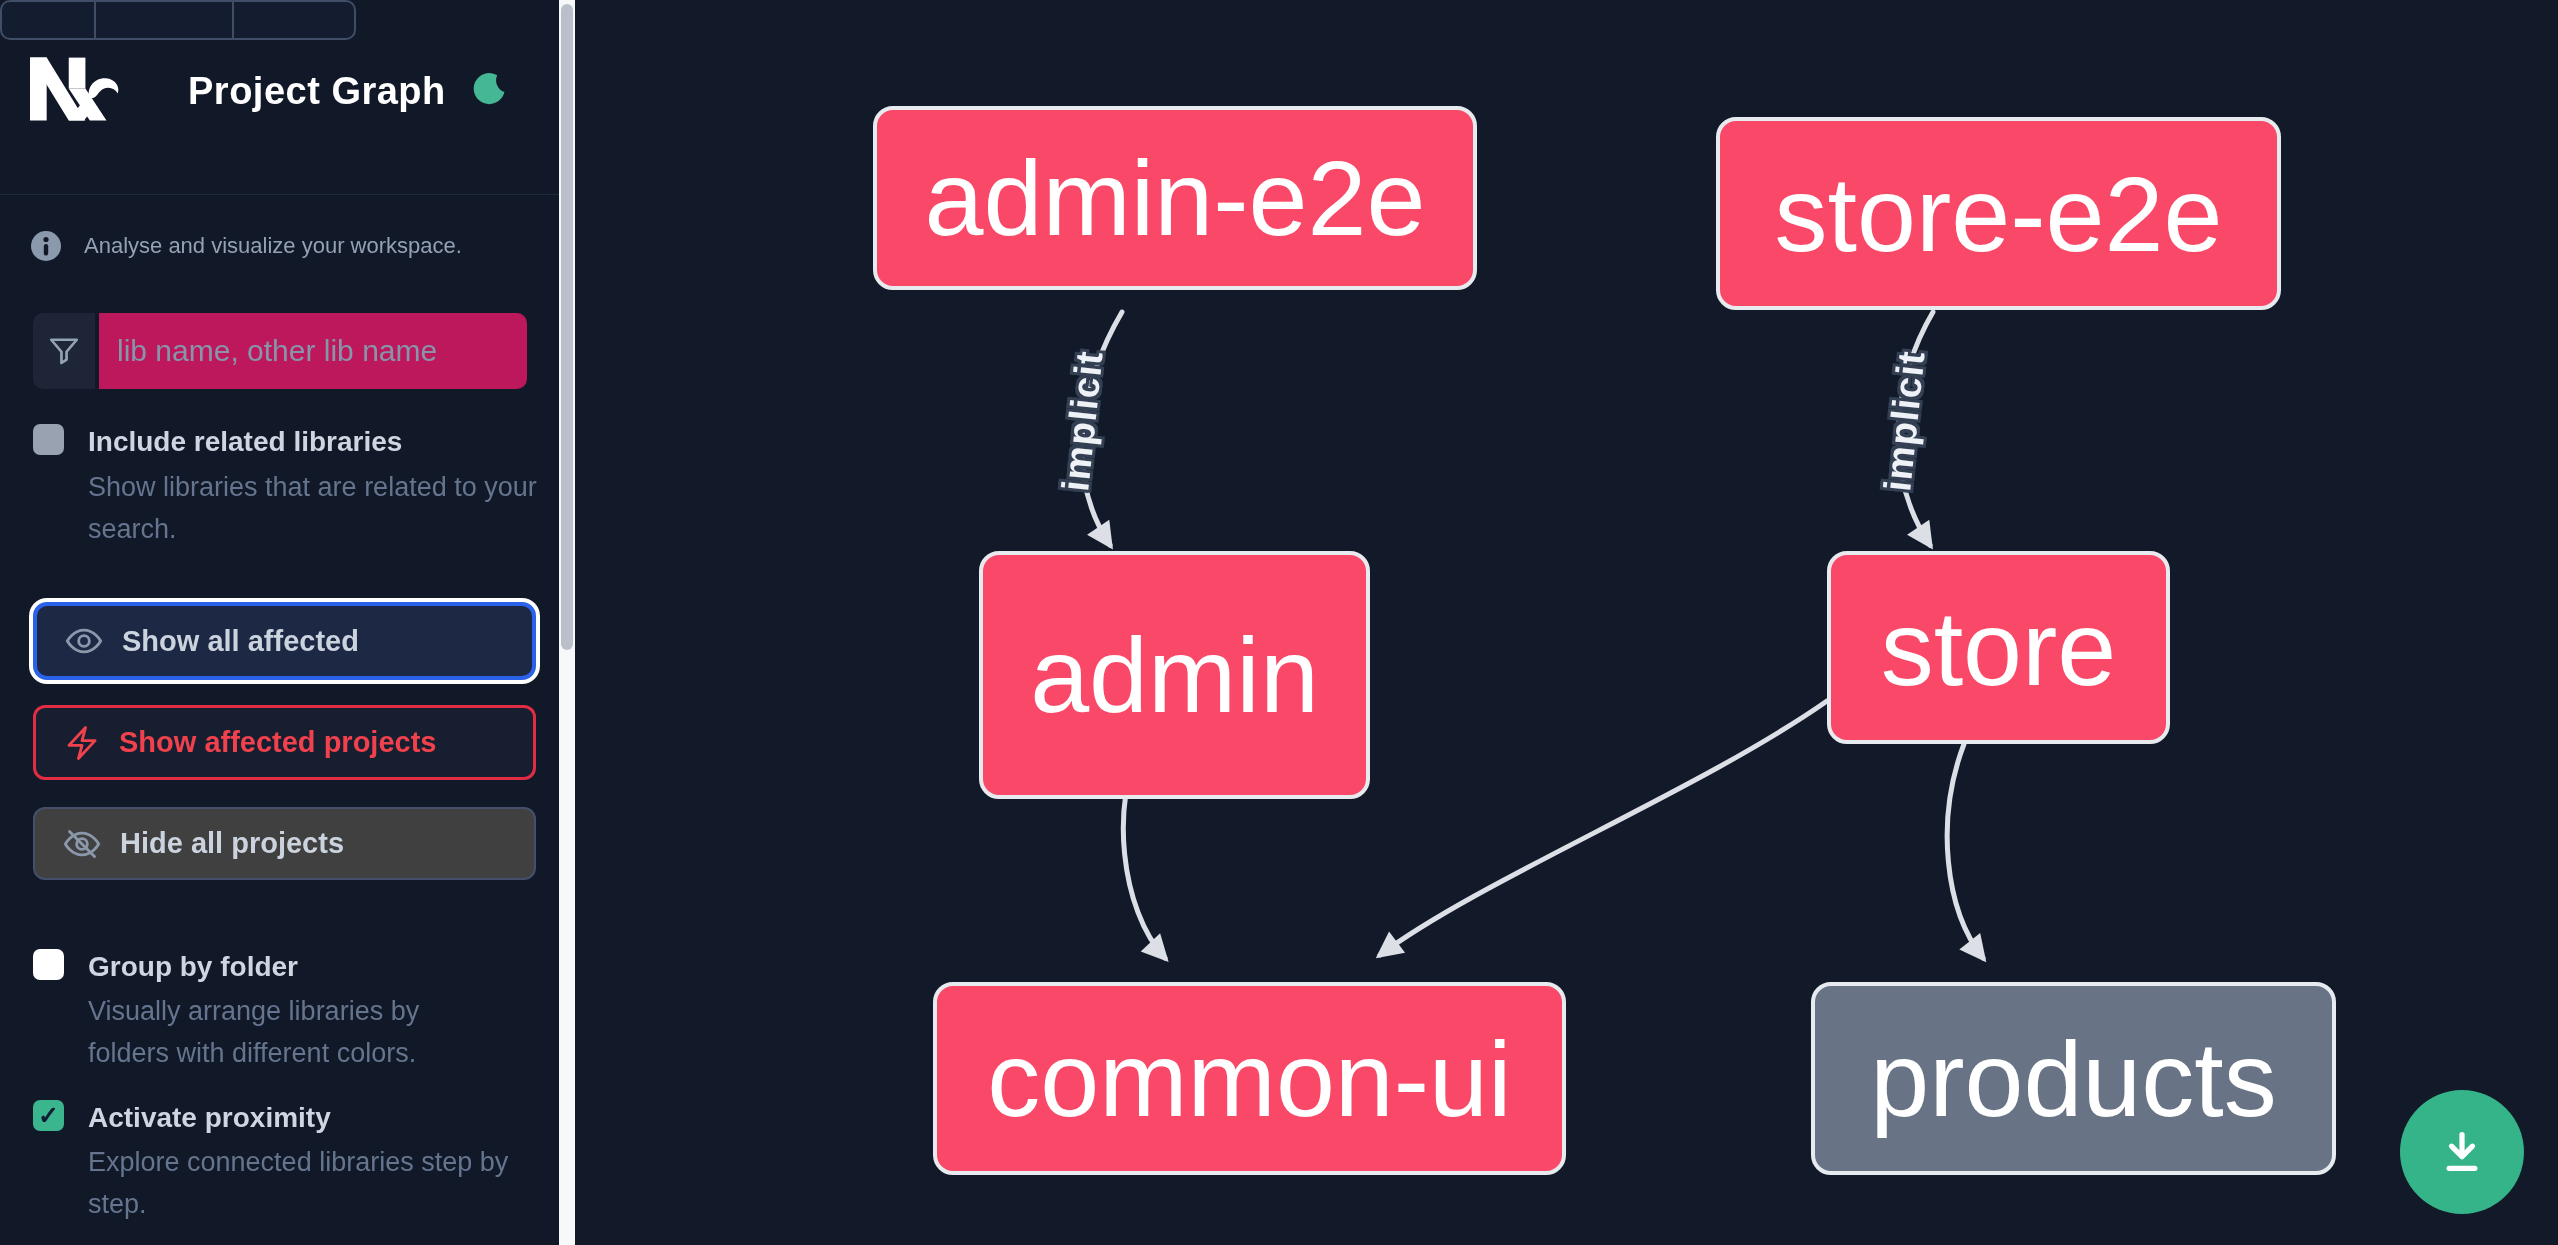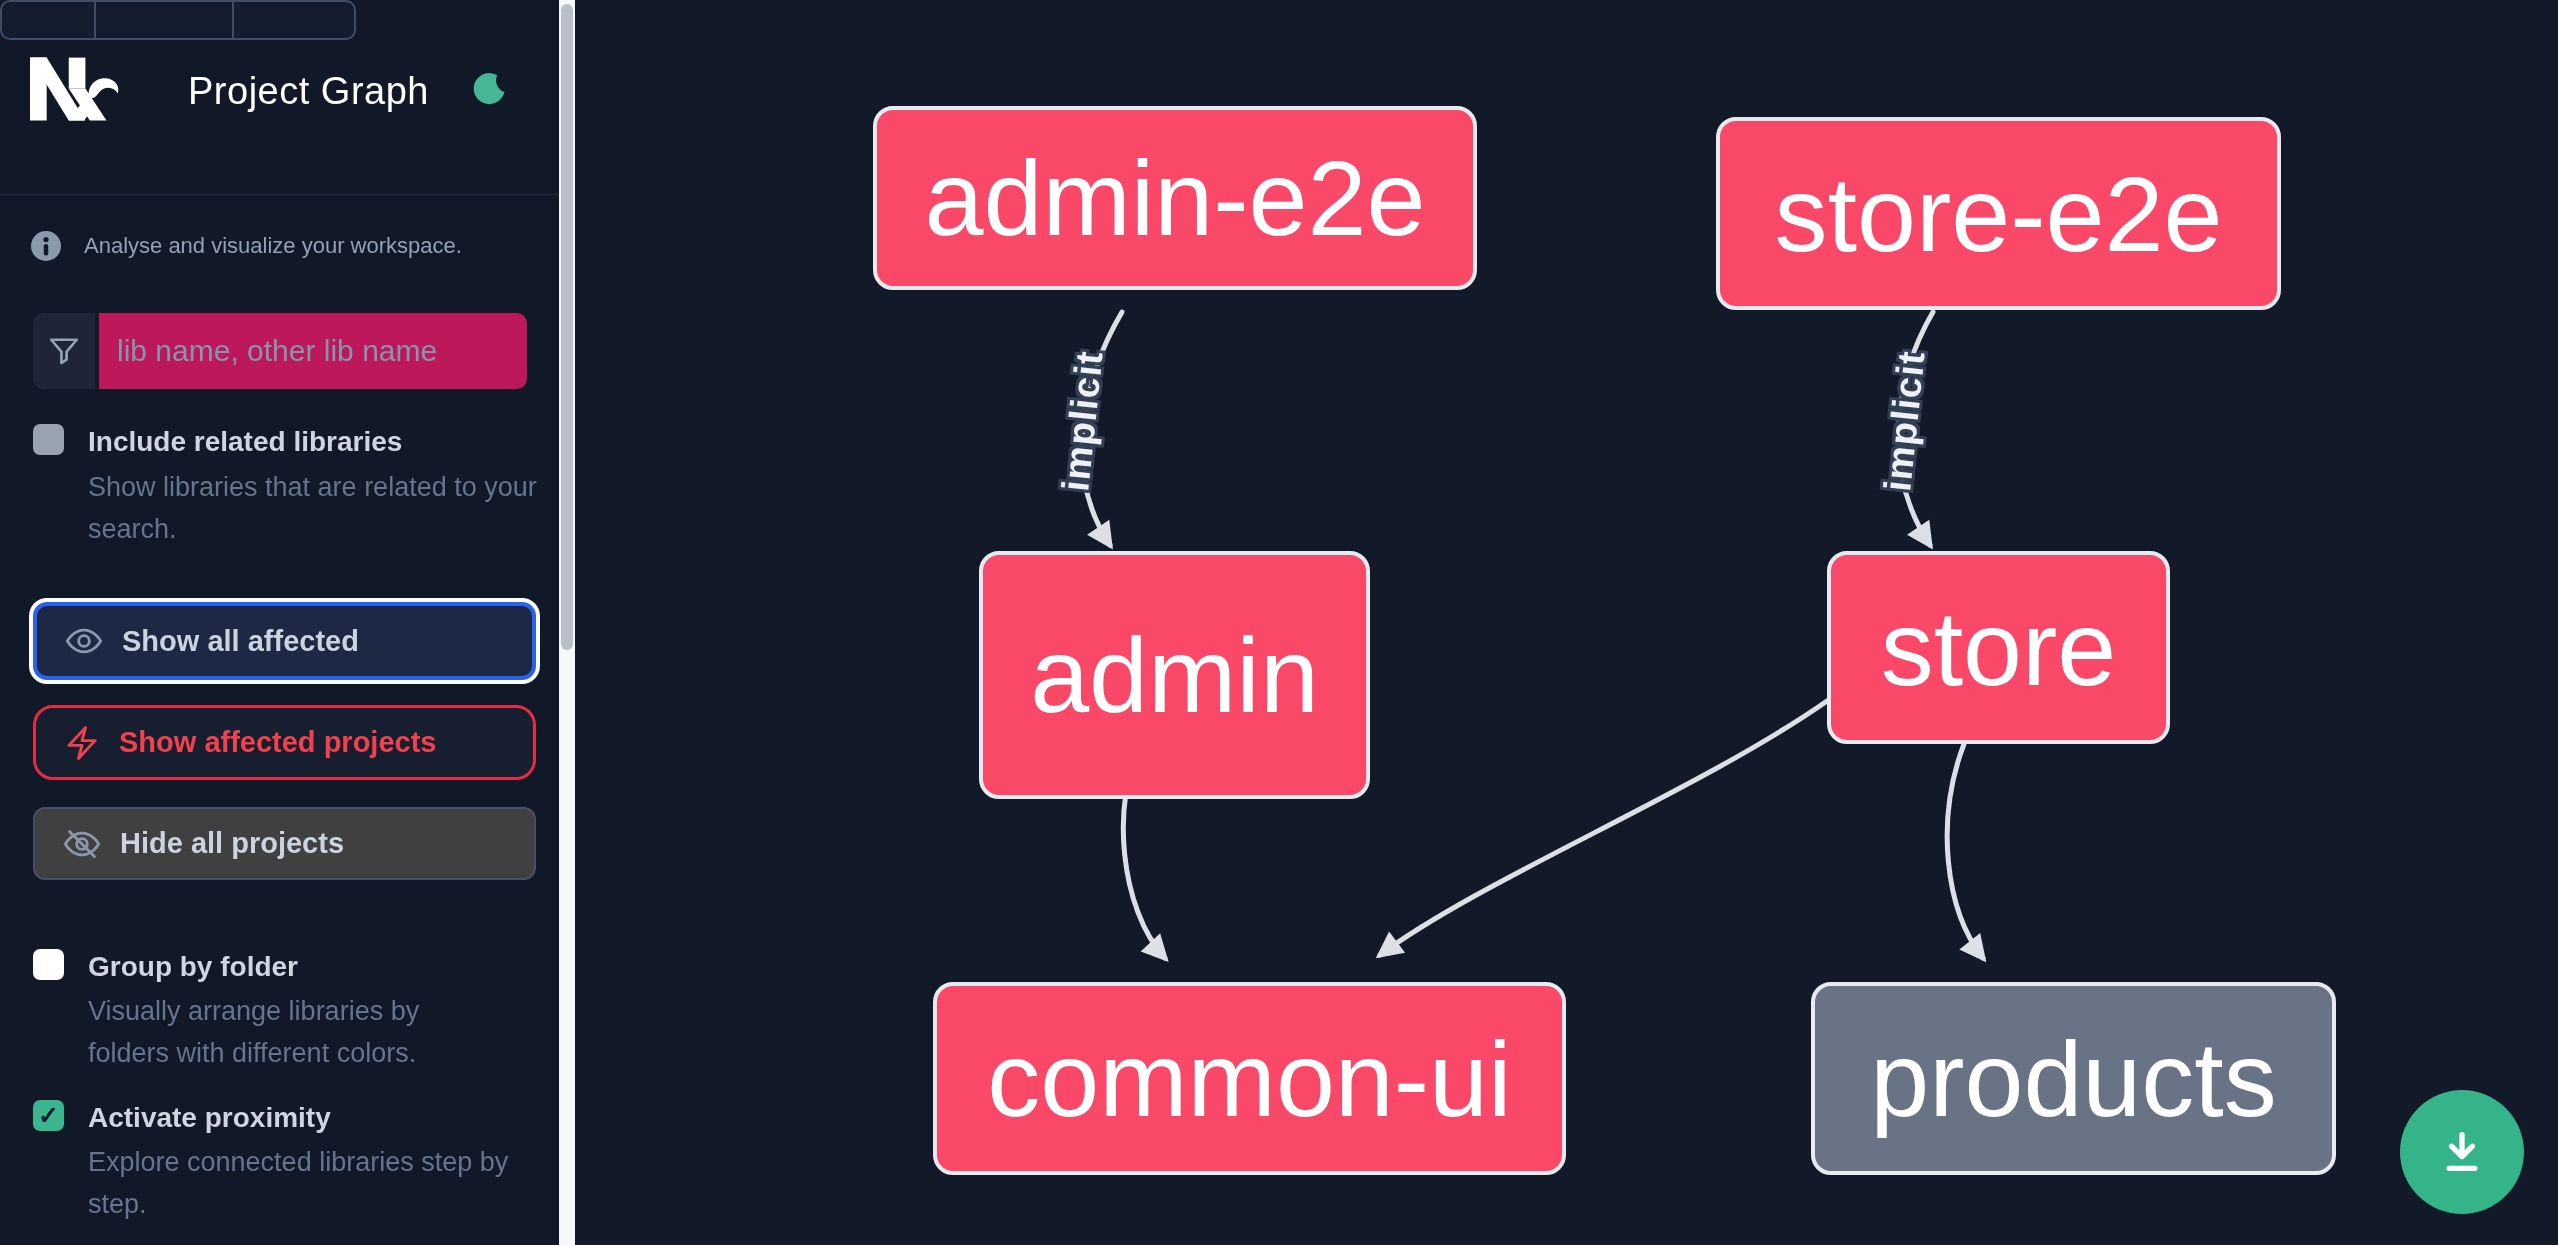--- a/index.html
+++ b/index.html
@@ -5,21 +5,21 @@
   * { margin:0; padding:0; box-sizing:border-box; }
   html,body { width:2558px; height:1245px; }
   body { font-family:"Liberation Sans", sans-serif; background:#121a2a; overflow:hidden; }
   #app { position:relative; width:2558px; height:1245px; }
 
   
   #sidebar { position:absolute; left:0; top:0; width:559px; height:1245px; background:#111827; }
   .side-abs { position:absolute; }
 
   #nx-logo { left:30px; top:56px; width:102px; height:66px; }
-  #app-title { left:188px; top:70px; font-size:38px; font-weight:400; color:#ffffff; letter-spacing:.5px;text-align:center; }
+  #app-title { left:188px; top:70px; font-size:38px; font-weight:700; color:#ffffff; letter-spacing:.5px;text-align:center; }
   #theme-toggle { left:470px; top:68px; width:40px; height:40px; cursor:pointer; }
   #header-divider { left:0; top:194px; width:559px; height:1px; background:#1e2a3d; }
 
   #info-row { left:30px; top:230px; width:500px; display:flex; align-items:center; gap:22px; }
   #tagline { font-size:22px; color:#93a1b5; }
 
   #search-wrap { left:33px; top:313px; width:494px; height:76px; display:flex; gap:4px; }
   #search-icon-cell { width:62px; height:76px; background:#1d2536; border-radius:10px 0 0 10px;
       display:flex; align-items:center; justify-content:center; }
   #search-field-cell { flex:1; background:#be185d; border-radius:0 10px 10px 0; display:flex; align-items:center; }
@@ -33,21 +33,21 @@
   .cb-green { background:#3bb58d; display:flex; align-items:center; justify-content:center;
       color:#0e1c33; font-size:25px; font-weight:700; line-height:1; }
   .opt-label { font-size:28px; font-weight:700; color:#cfd6e1; }
   .opt-desc  { font-size:27px; color:#65758f; line-height:1.55; }
 
   .side-btn { left:33px; width:503px; position:absolute; display:flex; align-items:center;
       gap:18px; padding-left:27px; cursor:pointer; background:#404040; }
   .side-btn span { font-size:29px; font-weight:600; color:#cbd3df; }
   #btn-show-all { top:602px; height:78px; border:4px solid #2a63ea; border-radius:14px;
       box-shadow:0 0 0 4px #ffffff; background:#1d2944; }
-  #btn-show-affected { top:705px; height:75px; border:3px solid #e02d44; border-radius:20px; background:#161e30; }
+  #btn-show-affected { top:705px; height:75px; border:3px solid #e02d44; border-radius:12px; background:#161e30; }
   #btn-show-affected span { color:#f0414d; }
   #btn-hide-all { top:807px; height:73px; border:2px solid #44506b; border-radius:12px; }
 
   #proximity-control { left:115px; top:1239px; width:356px; height:40px; border:2px solid #3f4d66;
       border-radius:10px; background:#141d30; display:flex; }
   #proximity-control .seg { height:100%; border-right:2px solid #3f4d66; }
   #proximity-control .seg:last-child { border-right:none; }
 
   
   #side-scrollbar { position:absolute; left:559px; top:0; width:16px; height:1245px; background:#f6f8fa; }

